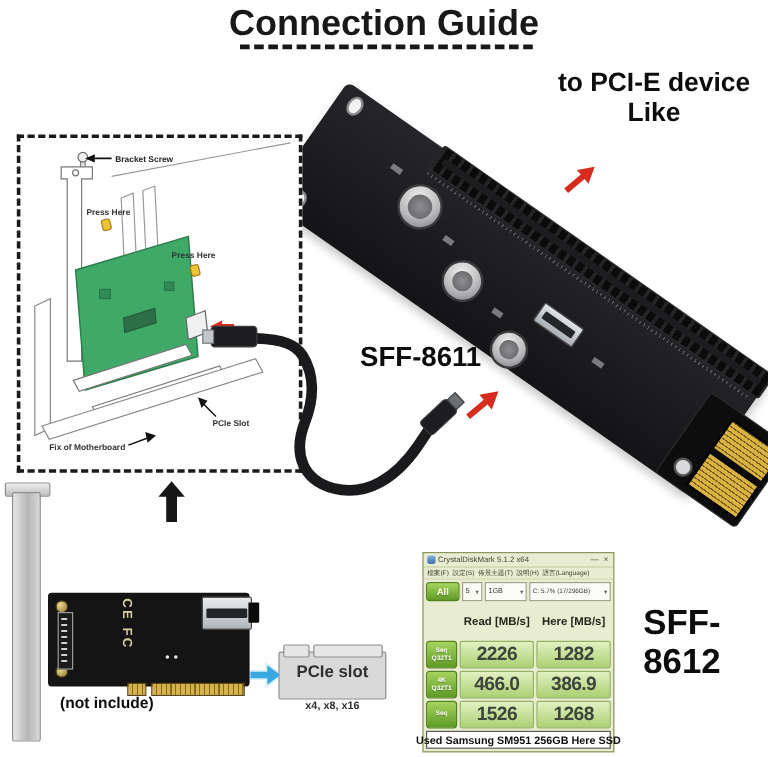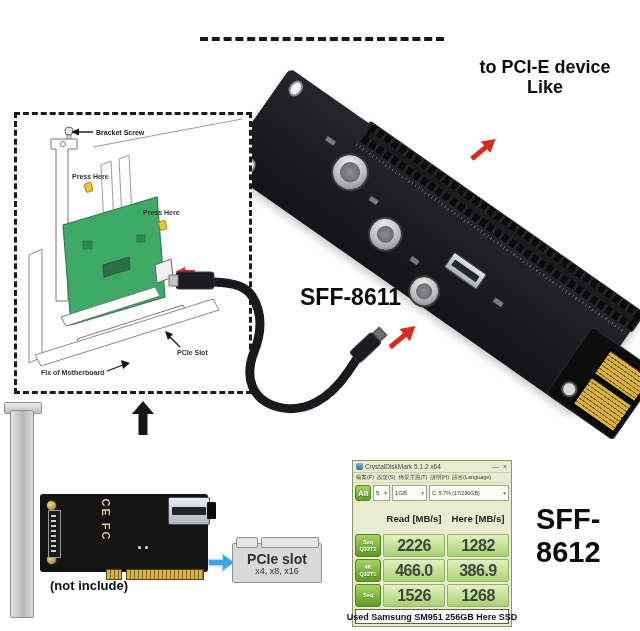--- a/index.html
+++ b/index.html
@@ -5,21 +5,21 @@
   html,body{margin:0;padding:0;background:#fff;}
   .canvas{position:relative;width:640px;height:631px;background:#fff;overflow:hidden;
           font-family:"Liberation Sans",sans-serif;color:#111;}
   .abs{position:absolute;}
 
   
   .page-title{left:0;top:3px;width:640px;text-align:center;font-size:30px;font-weight:bold;color:#181818;letter-spacing:0;}
   .title-underline{left:200px;top:37px;width:244px;height:0;border-top:4px dashed #181818;}
 
   
-  .note{left:452px;top:57px;width:186px;text-align:center;font-weight:bold;font-size:18px;line-height:1.12;color:#0d0d0d;}
+  .note{left:452px;top:57px;width:186px;text-align:center;font-weight:bold;font-size:22px;line-height:1.12;color:#0d0d0d;}
 
   
   .diagram-box{left:14px;top:112px;width:232px;height:276px;border:3px dashed #1b1b1b;background:#fff;}
 
   
   .riser{left:290px;top:68px;width:430px;height:120px;background:linear-gradient(#26262a,#141416);
          border-radius:6px;transform:rotate(35deg);transform-origin:0 0;box-shadow:3px 4px 8px rgba(0,0,0,.22);}
   .riser-slot{position:absolute;left:96px;top:-3px;width:334px;height:22px;background:#0b0b0c;
               border:1px solid #2d2d30;border-radius:3px;
               background-image:repeating-linear-gradient(90deg,#242427 0 3px,transparent 3px 9px);}
@@ -73,33 +73,33 @@
   .card-conn::after{content:"";position:absolute;left:3px;right:3px;top:9px;height:8px;background:#222528;border-radius:1px;}
   .plug-tab{position:absolute;left:167px;top:8px;width:9px;height:17px;background:#0a0a0b;border-radius:1px;}
   .led{position:absolute;width:3px;height:3px;border-radius:50%;background:#e9e9e9;}
 
   
   .slotgfx{left:232px;top:543px;width:88px;height:38px;background:#d9d9d9;border:1px solid #8f8f8f;border-radius:2px;
            text-align:center;color:#2f2f2f;}
   .slotgfx .seg{position:absolute;top:-7px;height:9px;background:#e6e6e6;border:1px solid #8f8f8f;border-radius:2px;}
   .seg1{left:3px;width:20px;} .seg2{left:28px;width:56px;}
   .slotgfx-title{margin-top:8px;font-size:14px;font-weight:bold;line-height:1;}
-  .slotgfx-sub{font-size:9px;font-weight:normal;line-height:1.2;}
+  .slotgfx-sub{font-size:9px;font-weight:bold;line-height:1.2;margin-top:17px;}
 
   
   .cdm{left:352px;top:460px;width:160px;background:#e8ecd0;border:1px solid #8e9464;box-sizing:border-box;
        font-family:"Liberation Sans",sans-serif;}
   .cdm *{box-sizing:border-box;}
   .cdm-titlebar{display:flex;align-items:center;gap:2px;height:12px;padding:0 3px;border-bottom:1px solid #c9cda8;}
   .cdm-appicon{width:7px;height:7px;border-radius:2px;background:linear-gradient(#7fb3e0,#3a6ea8);flex:0 0 auto;}
   .cdm-title{flex:1;font-size:6.5px;color:#3f4436;white-space:nowrap;overflow:hidden;}
   .cdm-min,.cdm-close{font-size:7px;color:#55593f;line-height:1;padding:0 1px;}
   .cdm-menubar{display:flex;gap:3px;padding:1px 3px;font-size:5.5px;color:#3c402c;border-bottom:1px solid #d6daB6;}
   .cdm-settings{display:flex;gap:2px;padding:2px 2px 1px;height:19px;}
-  .cdm-all{width:16px;border:1px solid #55841f;border-radius:3px;color:#fff;font-weight:bold;font-size:8px;
+  .cdm-all{width:28px;border:1px solid #55841f;border-radius:3px;color:#fff;font-weight:bold;font-size:8px;
            display:flex;align-items:center;justify-content:center;
            background:linear-gradient(#a6d45f,#5f9a26);text-shadow:0 1px 1px rgba(0,0,0,.35);}
   .dd{background:#fcfcf6;border:1px solid #a3a389;color:#333;font-size:6px;display:flex;align-items:center;
       justify-content:space-between;padding:0 2px;white-space:nowrap;overflow:hidden;}
   .dd::after{content:"▾";font-size:5.5px;color:#666;margin-left:1px;}
   .dd-count{width:17px;} .dd-size{width:35px;} .dd-drive{flex:1;font-size:5.3px;}
   .cdm-headers{display:flex;gap:2px;padding:16px 2px;height:13px;align-items:center;}
   .cdm-headers .sp{width:26px;}
   .cdm-h{flex:1;text-align:center;font-size:9.5px;font-weight:bold;color:#23261a;}
   .cdm-row{display:flex;gap:2px;padding:0 2px;height:23px;margin-bottom:2px;}
@@ -114,20 +114,21 @@
               justify-content:center;font-size:9px;font-weight:bold;color:#101010;white-space:nowrap;}
 
   svg{display:block;}
   .overlay{left:0;top:0;width:640px;height:631px;pointer-events:none;}
 </style>
 </head>
 <body>
 
 <div class="canvas">
 
+  <div class="abs page-title">Connection Guide</div>
   <div class="abs title-underline"></div>
 
   <div class="abs note">
     <div>to PCI-E device</div>
     <div>Like</div>
   </div>
 
   <div class="abs riser">
     <div class="riser-slot"></div>
     <div class="riser-pins"></div>

